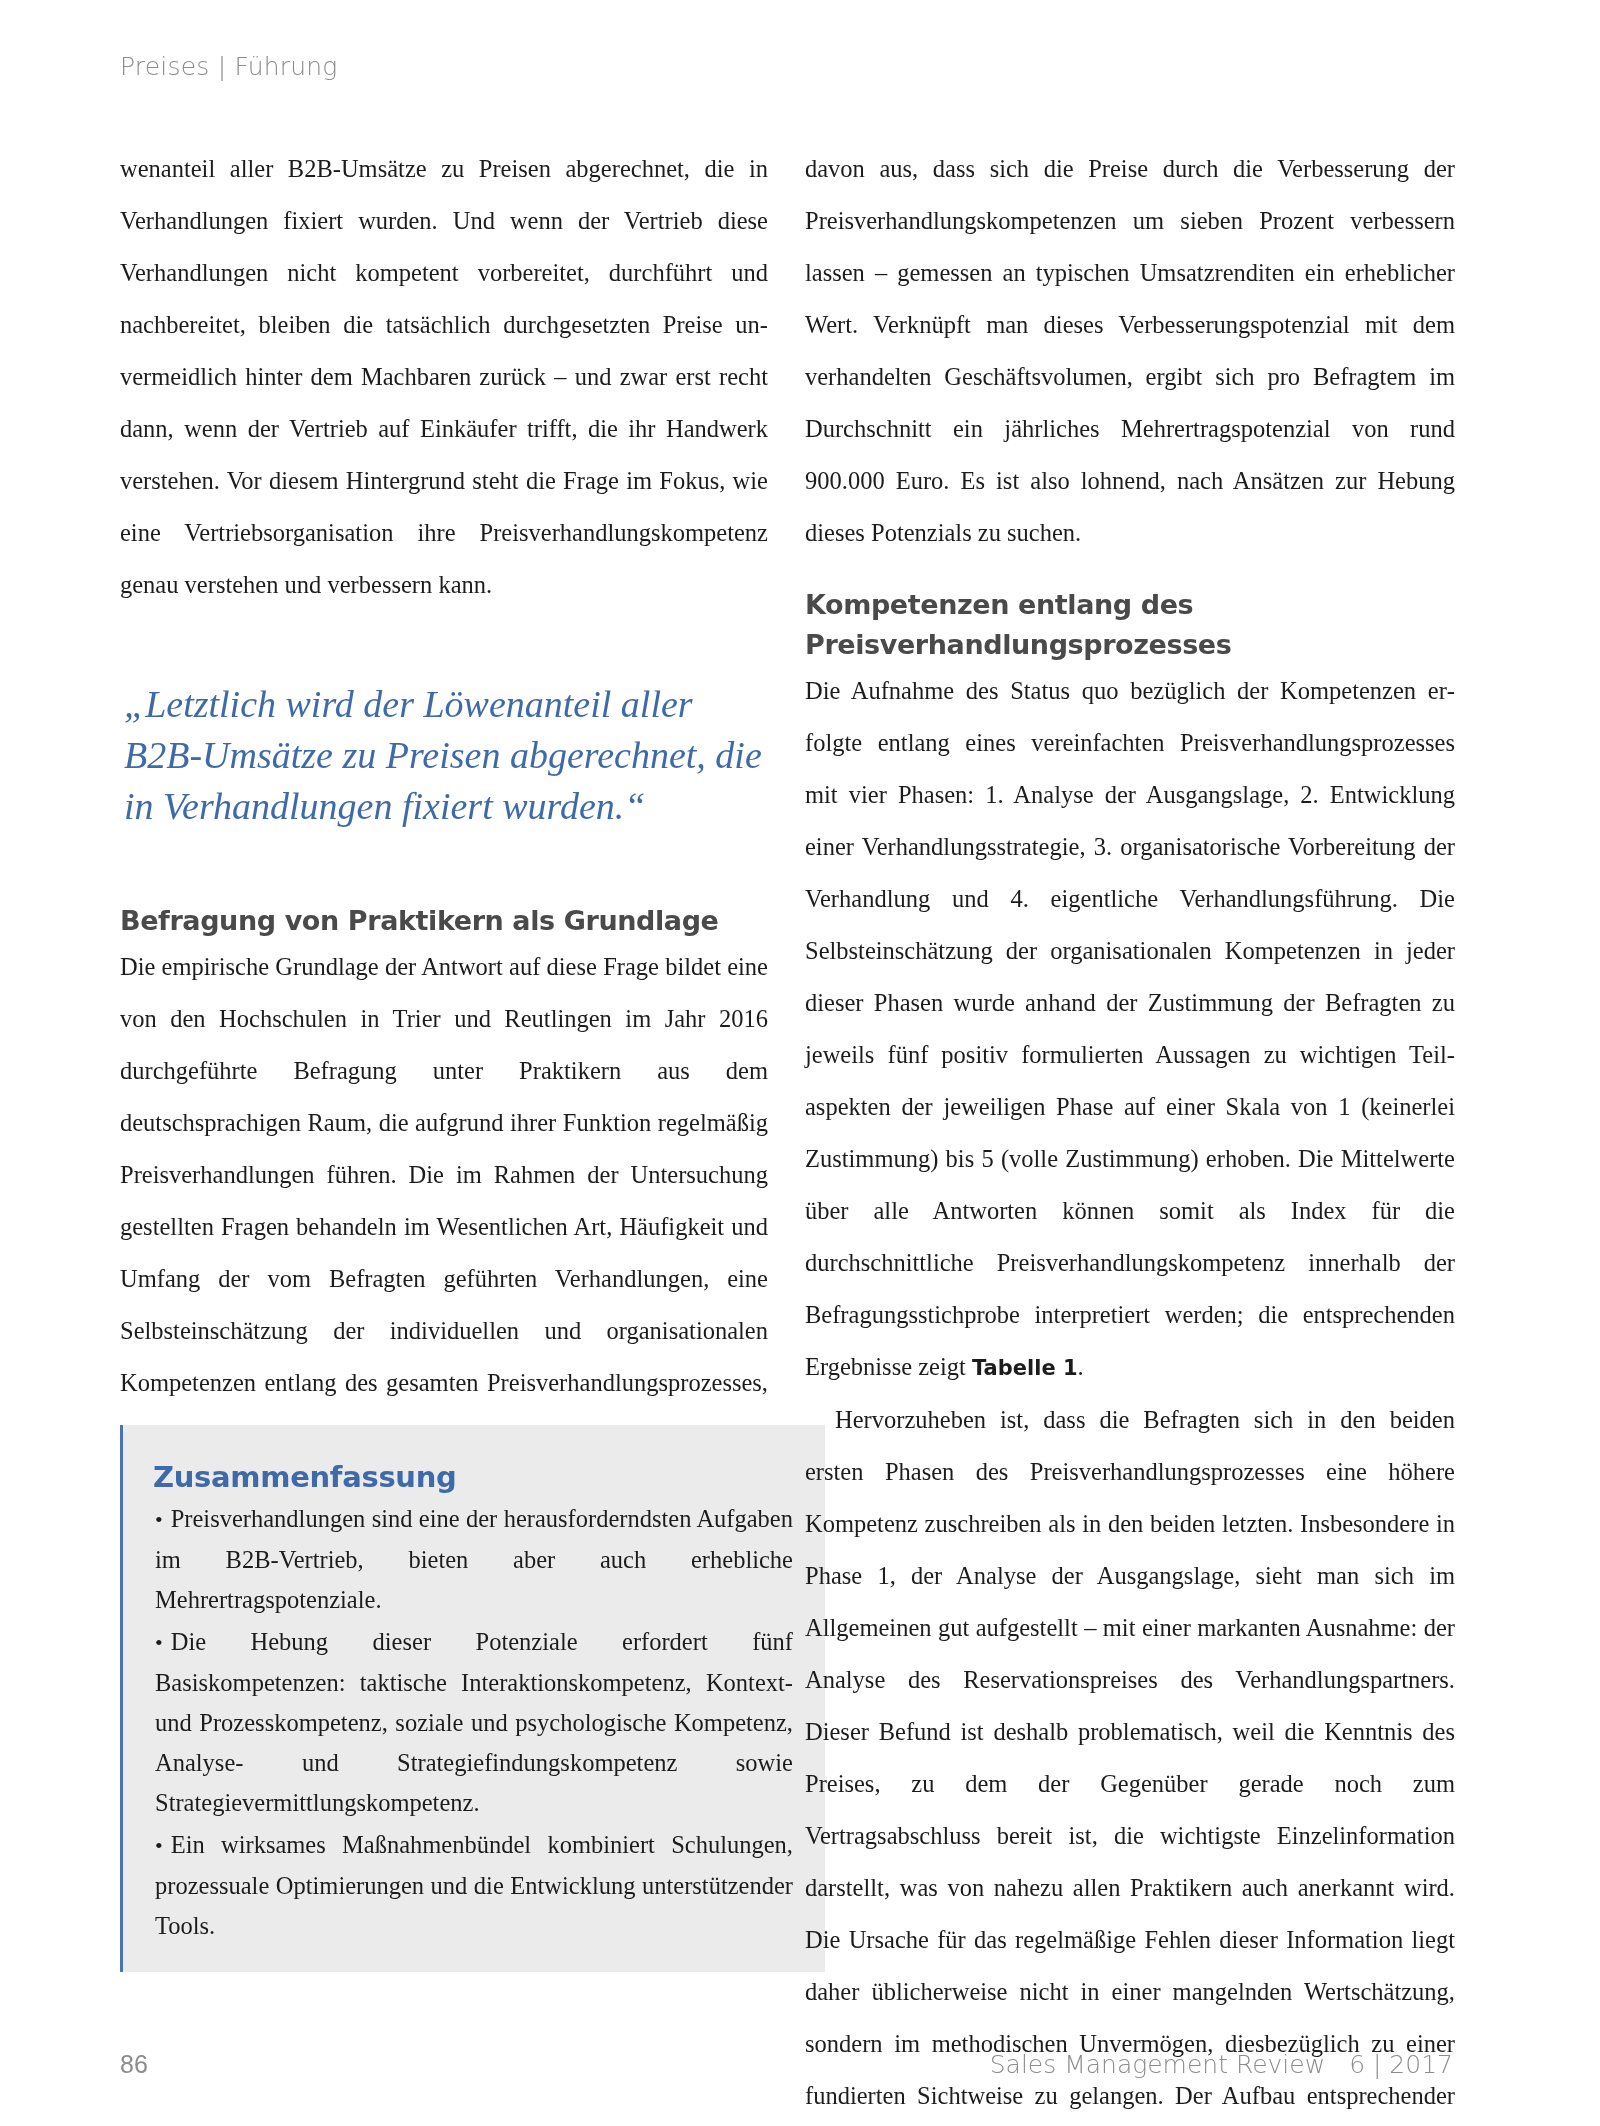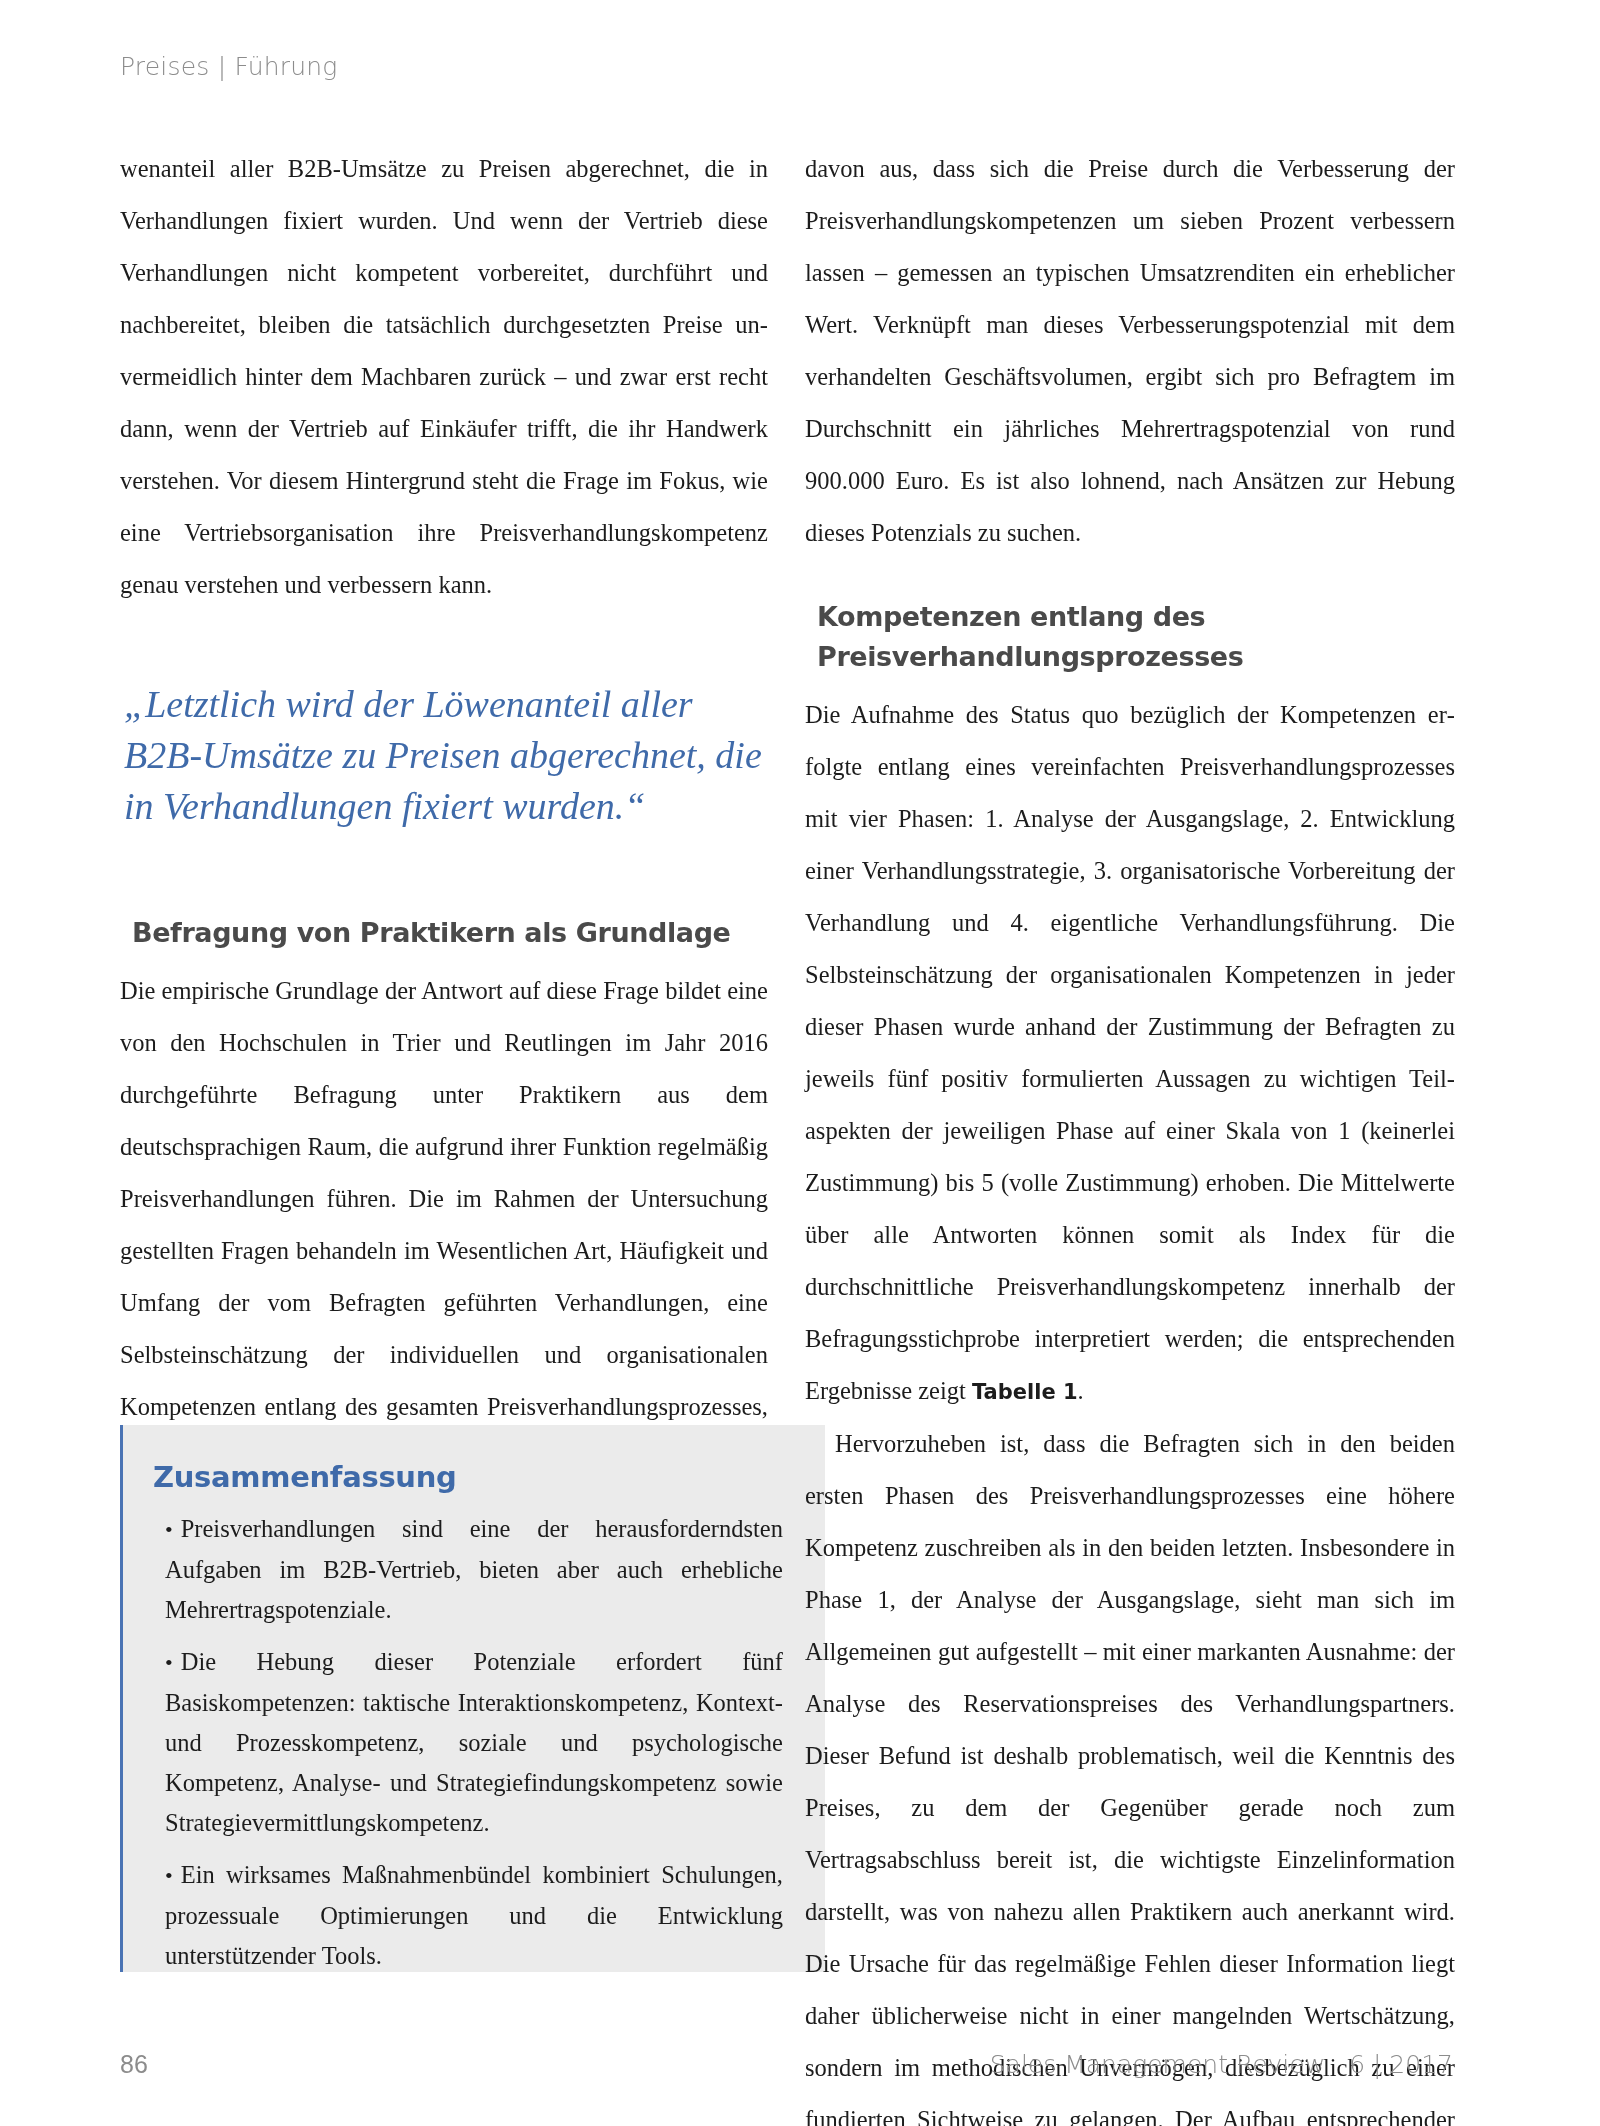--- a/index.html
+++ b/index.html
@@ -16,34 +16,34 @@
     margin: 0; font-family: "Liberation Serif", serif; font-size: 24.5px;
     line-height: 52px; color: #1c1c1c; text-align: justify;
     hyphens: manual;
   }
   p.indent { text-indent: 30px; }
   .pull-quote {
     margin: 4px; font-family: "Liberation Serif", serif; font-style: italic;
     font-size: 38px; line-height: 51px; color: #3f6aa9;
   }
   h2.sub {
-    margin: 12px; font-family: "DejaVu Sans", sans-serif; font-weight: bold;
+    margin: 0; font-family: "DejaVu Sans", sans-serif; font-weight: bold;
     font-size: 27px; line-height: 40px; color: #4a4a4a; letter-spacing: -0.4px;
   }
   .summary {
     position: absolute; left: 120px; top: 1425px; width: 705px; height: 547px;
     background: #ebebeb; border-left: 3px solid #4a73b4; box-sizing: border-box;
     padding: 32px 30px 0 30px;
   }
   .summary h3 {
     margin: 0 0 2px 0; font-family: "DejaVu Sans", sans-serif; font-weight: bold;
     font-size: 29px; line-height: 40px; color: #3f6aa9; letter-spacing: -0.3px;
   }
   .summary p {
-    margin: 12px; font-family: "Liberation Serif", serif; font-size: 24.5px;
+    margin: 2px; font-family: "Liberation Serif", serif; font-size: 24.5px;
     line-height: 40px; color: #1c1c1c; text-align: justify;
   }
   .bullet-glyph { font-size: 22px; margin-right: 8px; }
   .tabref { font-family: "DejaVu Sans", sans-serif; font-weight: bold; font-size: 21px; color: #1c1c1c; }
   .footer-left {
     position: absolute; left: 120px; top: 2050px;
     font-family: Liberation Sans, sans-serif; font-size: 25px; color: #8c8c8c; font-weight: 300;
   }
   .footer-right {
     position: absolute; right: 147px; top: 2050px;

